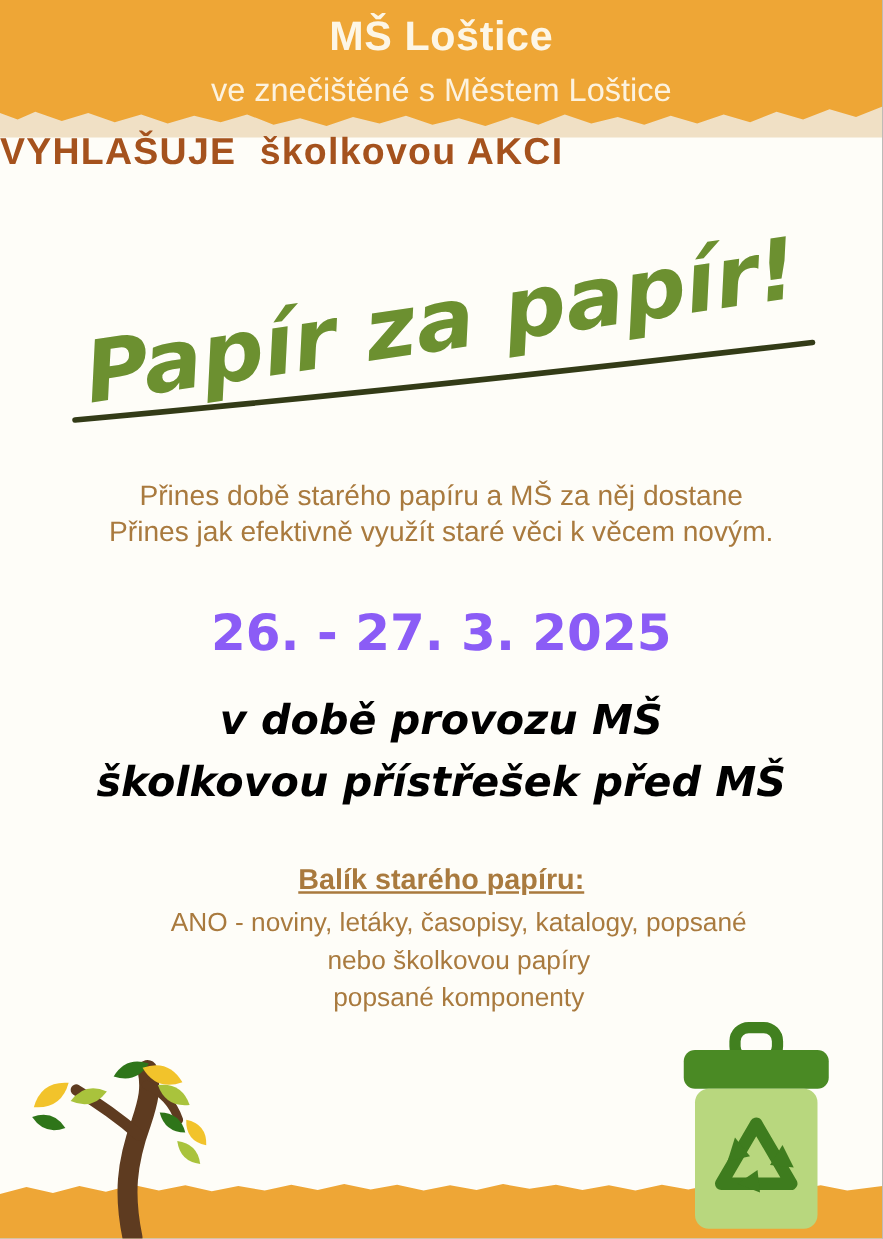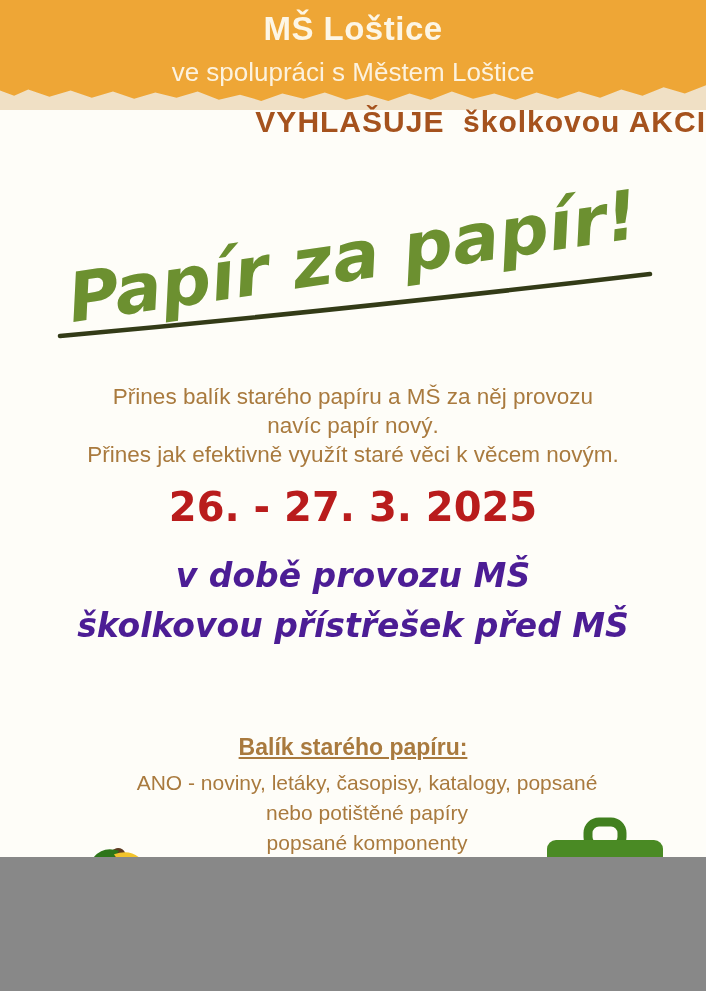--- a/index.html
+++ b/index.html
@@ -1,18 +1,18 @@
 <!DOCTYPE html>
 <html><head>
 <meta charset="utf-8">
 <style>
   html,body{margin:0;padding:0;background:#888;}
   .poster{
     position:relative;
-    width:706px;height:857px;
+    width:706px;height:991px;
     background:#fefdf8;
     overflow:hidden;
     font-family:"Liberation Sans", sans-serif;
     margin:0 auto;
   }
   
   .header-band{
     position:absolute;top:0;left:0;width:706px;height:104px;
     background:#EEA636;
     clip-path:polygon(0 0,100% 0,100% 82%,97% 90%,94% 84%,91% 92%,88% 86%,85% 94%,82% 88%,79% 95%,76% 89%,73% 96%,70% 90%,67% 95%,64% 88%,61% 96%,58% 90%,55% 97%,52% 91%,49% 96%,46% 89%,43% 95%,40% 90%,37% 97%,34% 91%,31% 96%,28% 88%,25% 94%,22% 89%,19% 95%,16% 88%,13% 94%,10% 87%,7% 93%,4% 86%,2% 92%,0 87%);
@@ -22,49 +22,49 @@
     position:absolute;top:6px;left:0;width:706px;height:104px;
     background:#e3c89a;opacity:.55;
     clip-path:inherit;
     z-index:2;
   }
   .header-inner{position:relative;width:100%;text-align:center;color:#FDF6E6;}
   .header-title{margin-top:10px;font-size:33px;font-weight:bold;letter-spacing:.5px;}
   .header-subtitle{margin-top:9px;font-size:26px;font-weight:normal;opacity:.96;}
   
   .announcement{
-    position:absolute;top:105px;left:0;width:706px;text-align:right;
+    position:absolute;top:105px;left:0;width:706px;text-align:left;
     font-size:30px;font-weight:bold;letter-spacing:1px;color:#A5521D;z-index:4;
   }
   
   .title-wrap{position:absolute;top:168px;left:0;width:706px;height:196px;z-index:4;}
   .title-text{
     font-family:"DejaVu Sans", sans-serif;
     font-style:italic;font-weight:bold;
   }
   
   .intro{
     position:absolute;top:382px;left:0;width:706px;text-align:center;
     color:#A97A3E;font-size:22.5px;line-height:29px;z-index:4;
   }
   
   .event-date{
     position:absolute;top:484px;left:0;width:706px;text-align:center;
     font-family:"DejaVu Sans", sans-serif;
-    font-size:40px;font-weight:bold;color:#b91c1c;letter-spacing:0;z-index:4;
+    font-size:40px;font-weight:bold;color:#8b5cf6;letter-spacing:0;z-index:4;
   }
   
   .location{
     position:absolute;top:551px;left:0;width:706px;text-align:center;
     font-family:"DejaVu Sans", sans-serif;
     font-style:italic;font-weight:bold;
-    font-size:33px;line-height:50px;color:#4c1d95;z-index:4;
+    font-size:33px;line-height:50px;color:#000000;z-index:4;
   }
   
-  .rules{position:absolute;top:690px;left:0;width:706px;text-align:center;color:#A97A3E;z-index:4;margin-top:44px;}
+  .rules{position:absolute;top:690px;left:0;width:706px;text-align:center;color:#A97A3E;z-index:4;}
   .rules-heading{font-size:23px;font-weight:bold;text-decoration:underline;margin-bottom:7px;}
   .rules-line{font-size:21px;line-height:30px;padding-left:28px;}
   
   .bottom-bar{
     position:absolute;left:0;top:944px;width:706px;height:47px;
     background:#EEA636;
     clip-path:polygon(0 24%,3% 12%,6% 22%,9% 10%,12% 20%,15% 8%,18% 18%,21% 9%,24% 19%,27% 10%,30% 18%,33% 8%,36% 17%,39% 7%,42% 16%,45% 8%,48% 18%,51% 9%,54% 17%,57% 7%,60% 15%,63% 8%,66% 17%,69% 9%,72% 18%,75% 8%,78% 16%,81% 7%,84% 15%,87% 8%,90% 17%,93% 9%,96% 18%,100% 10%,100% 100%,0 100%);
     z-index:5;
   }
   .tree-wrap{position:absolute;left:3px;top:836px;width:185px;height:155px;z-index:6;}
@@ -72,50 +72,49 @@
 </style>
 </head>
 <body>
 
 <div class="poster">
 
   <div class="header-tear-shadow"></div>
   <div class="header-band">
     <div class="header-inner">
       <div class="header-title">MŠ Loštice</div>
-      <div class="header-subtitle">ve spolupráci s Městem Loštice</div>
+      <div class="header-subtitle">ve znečištěné s Městem Loštice</div>
     </div>
   </div>
 
   <div class="announcement">VYHLAŠUJE&nbsp; školkovou AKCI</div>
 
   <div class="title-wrap">
     <svg width="706" height="196" viewBox="0 0 706 196">
       <path d="M60 168 Q345 142 650 106" stroke="#333B17" stroke-width="4.5" stroke-linecap="round" fill="none"></path>
       <text class="title-text" x="353" y="112" text-anchor="middle" font-size="68" fill="#6C9030" textLength="575" lengthAdjust="spacingAndGlyphs" transform="rotate(-8.5 353 90)">Papír za papír!</text>
     </svg>
   </div>
 
   <div class="intro">
-    <div>Přines balík starého papíru a MŠ za něj provozu</div>
-    <div>navíc papír nový.</div>
+    <div>Přines době starého papíru a MŠ za něj dostane</div>
     <div>Přines jak efektivně využít staré věci k věcem novým.</div>
   </div>
 
   <div class="event-date">26. - 27. 3. 2025</div>
 
   <div class="location">
     <div>v době provozu MŠ</div>
     <div>školkovou přístřešek před MŠ</div>
   </div>
 
   <div class="rules">
     <div class="rules-heading">Balík starého papíru:</div>
     <div class="rules-line">ANO - noviny, letáky, časopisy, katalogy, popsané</div>
-    <div class="rules-line">nebo potištěné papíry</div>
+    <div class="rules-line">nebo školkovou papíry</div>
     <div class="rules-line">popsané komponenty</div>
   </div>
 
   <div class="bottom-bar"></div>
 
   <div class="tree-wrap">
     <svg width="185" height="155" viewBox="0 0 185 155">
 
       <path d="M103 154 C96 120 98 95 110 62 C116 44 118 34 115 20" stroke="#5E3B20" stroke-width="16" stroke-linecap="round" fill="none"></path>
       <path d="M108 72 C92 58 78 48 58 36" stroke="#5E3B20" stroke-width="9" stroke-linecap="round" fill="none"></path>

